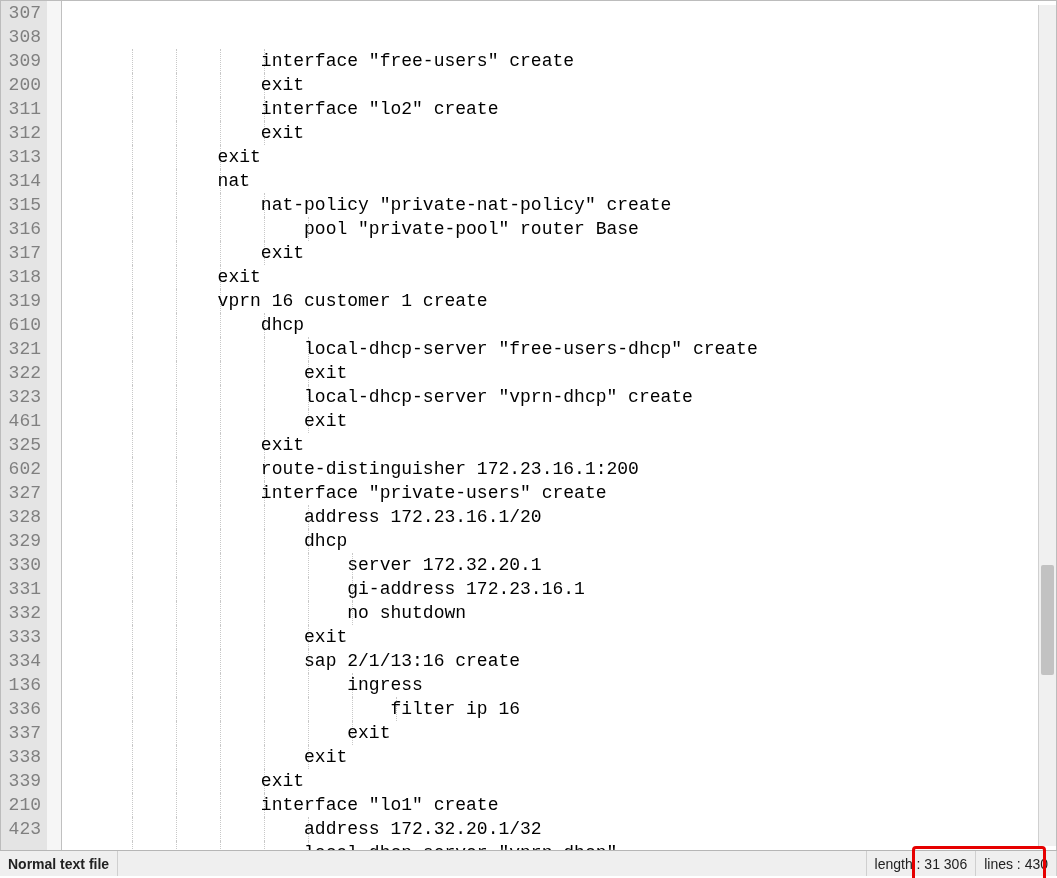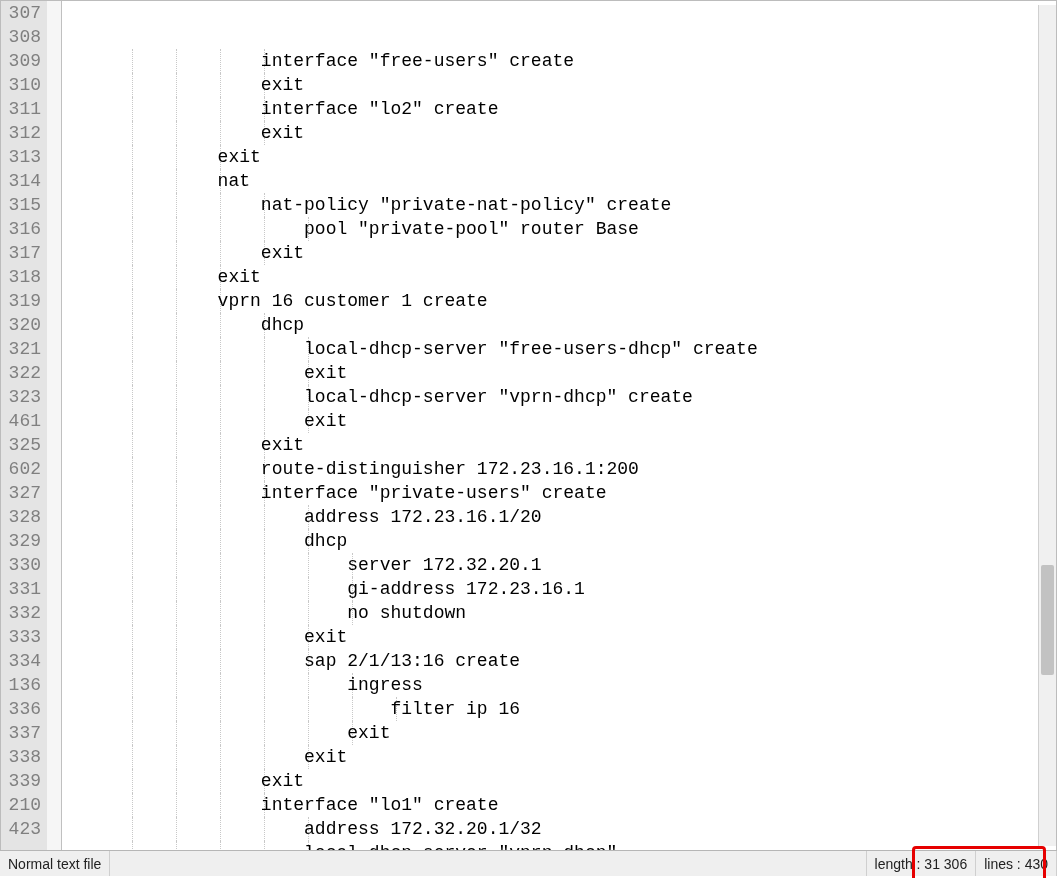--- a/index.html
+++ b/index.html
@@ -105,20 +105,21 @@
   }
   .statusbar .cell {
     padding: 0 8px;
     height: 100%;
     display: flex;
     align-items: center;
     border-right: 1px solid #cfcfcf;
   }
   .statusbar .cell.first {
     border-left: none;
+    font-weight: bold;
   }
   .statusbar .spacer {
     flex: 1;
   }
   .statusbar .cell.length {
     border-left: 1px solid #cfcfcf;
   }
   .statusbar .cell.lines {
     border-right: 1px solid #cfcfcf;
   }
@@ -132,31 +133,31 @@
 </style>
 </head>
 <body>
 
 <div class="editor-wrap">
   <div class="editor-body">
     <div class="gutter" id="gutter">
         <div>307</div>
         <div>308</div>
         <div>309</div>
-        <div>310</div>
+        <div>200</div>
         <div>311</div>
         <div>312</div>
         <div>313</div>
         <div>314</div>
         <div>315</div>
         <div>316</div>
         <div>317</div>
         <div>318</div>
         <div>319</div>
-        <div>320</div>
+        <div>610</div>
         <div>321</div>
         <div>322</div>
         <div>323</div>
         <div>461</div>
         <div>325</div>
         <div>602</div>
         <div>327</div>
         <div>328</div>
         <div>329</div>
         <div>330</div>

